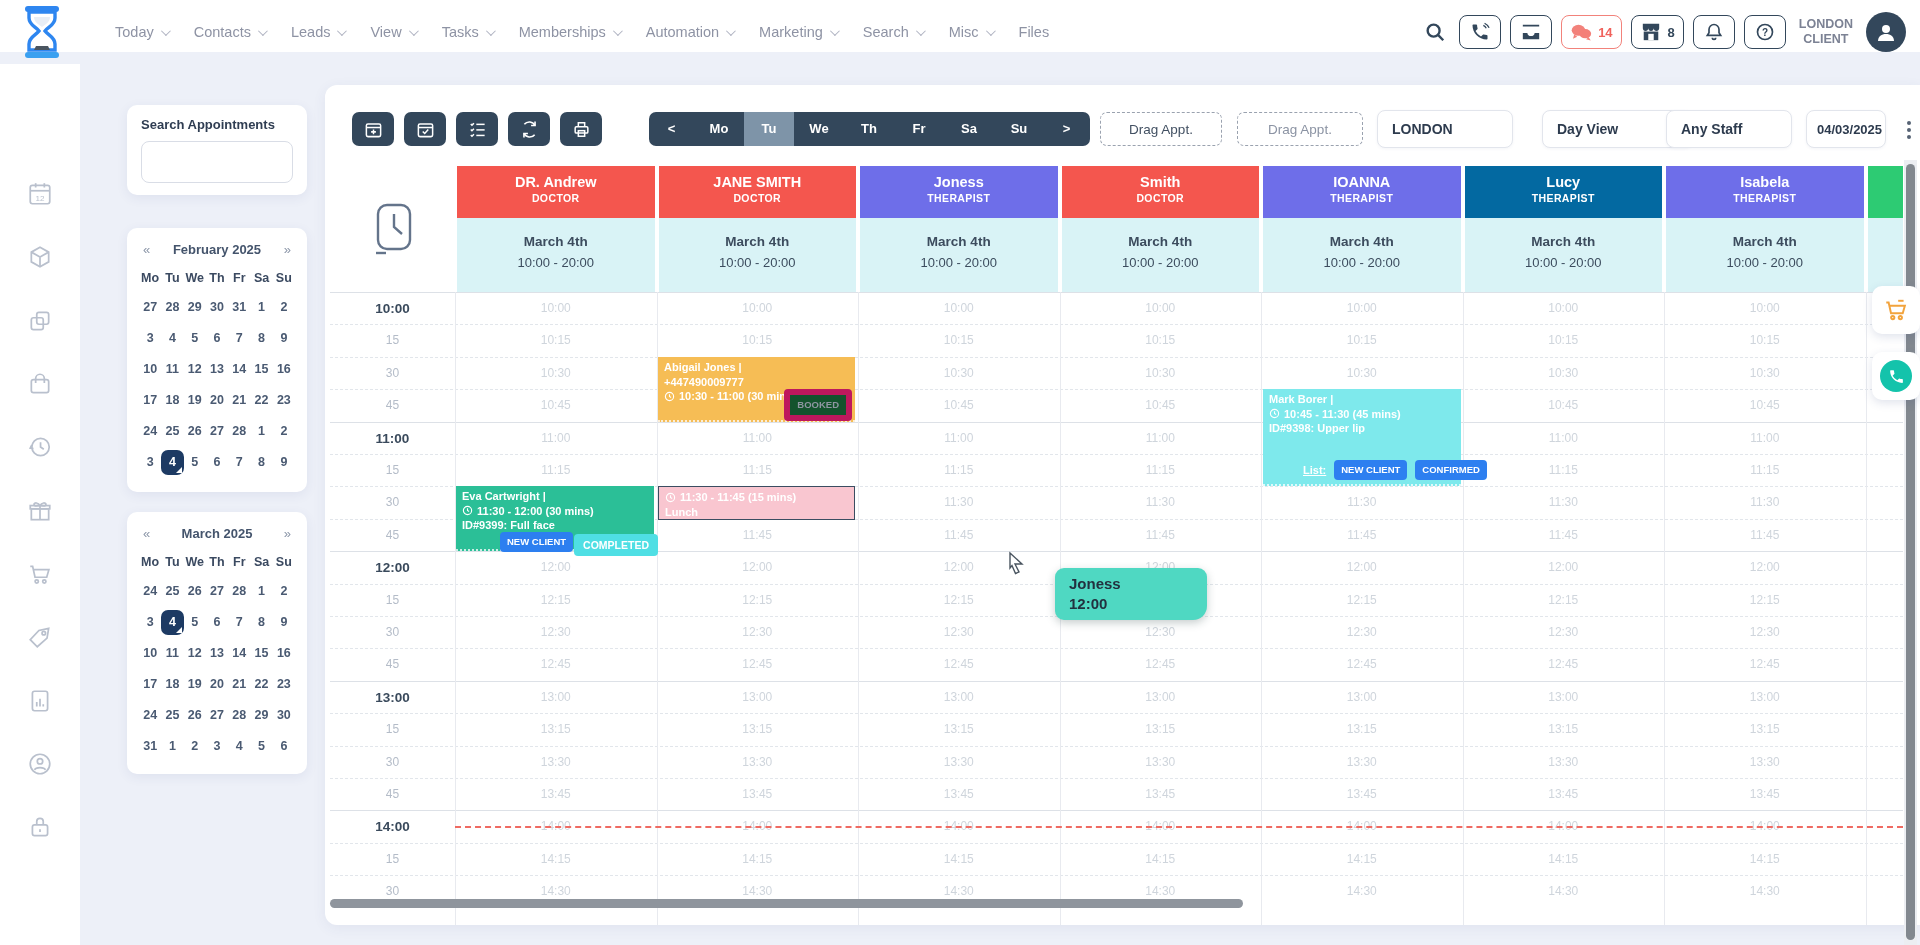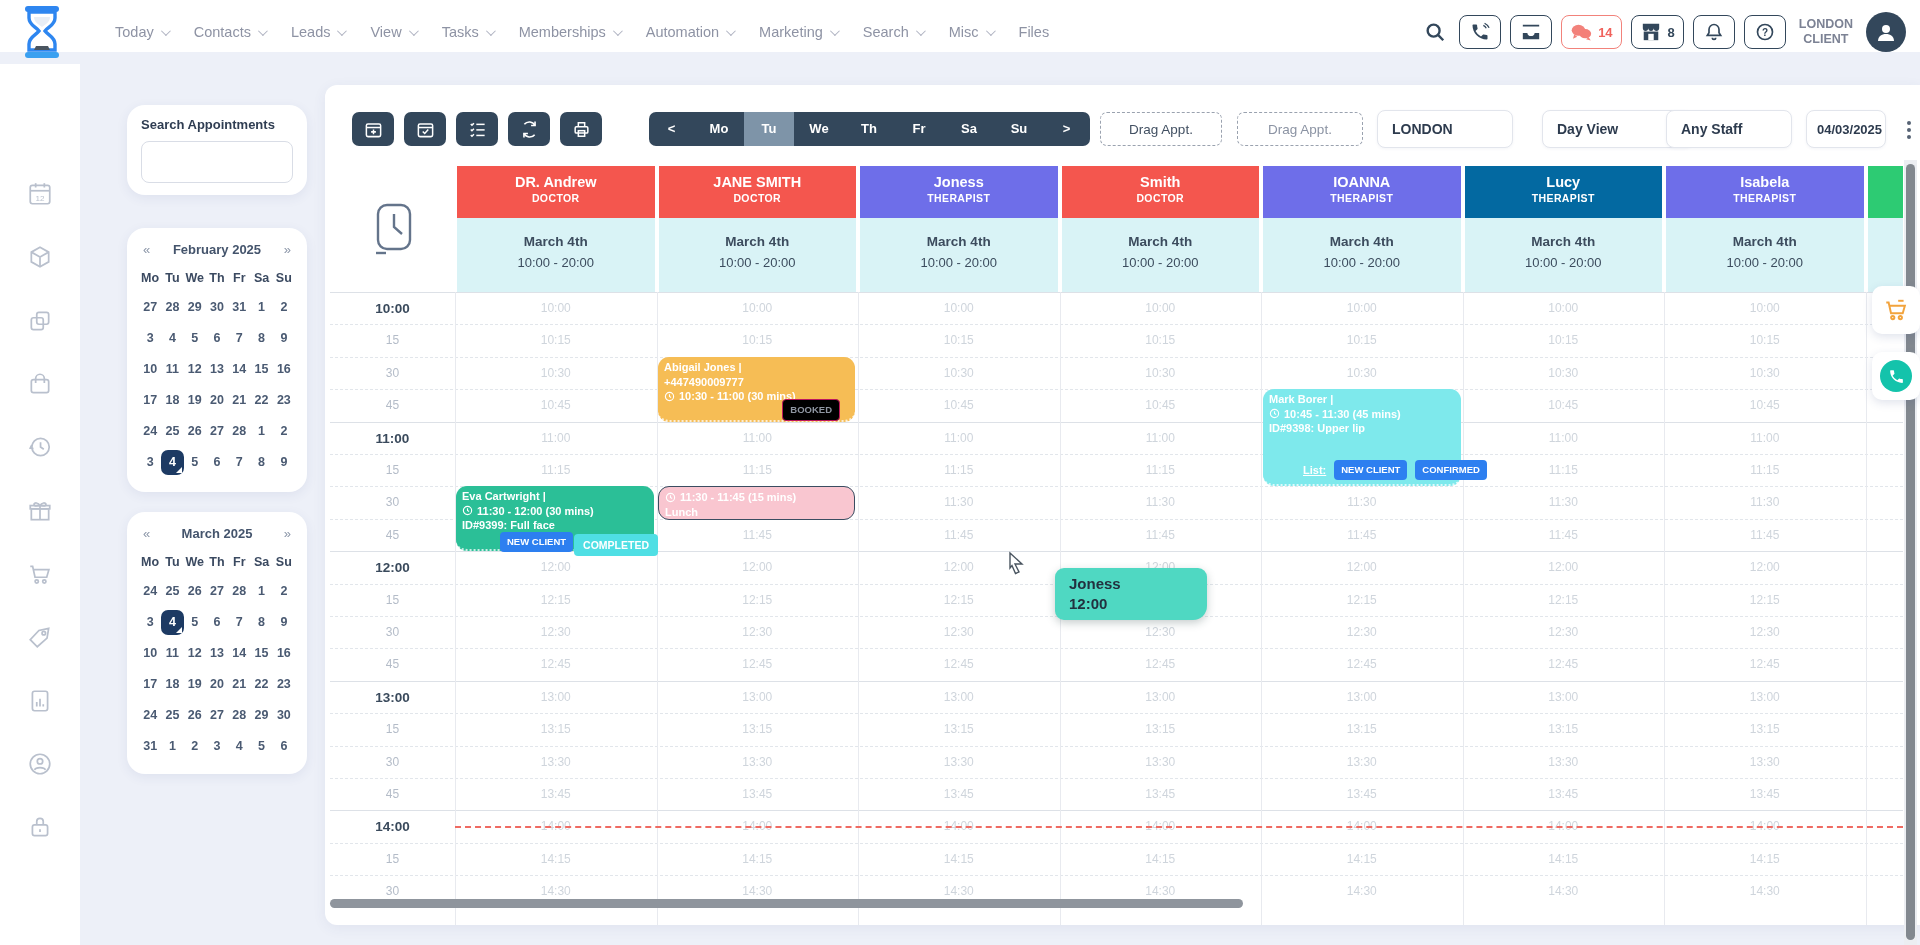--- a/index.html
+++ b/index.html
@@ -20,21 +20,21 @@
   .hcount { font-size:13px; font-weight:700; color:#33475b; }
   .hicon.alert .hcount { color:#f0625c; }
   .acct { text-align:center; font-size:12.5px; font-weight:600; color:#7c8294; line-height:15px; margin:0 4px; }
   .avatar { width:40px; height:40px; border-radius:50%; background:#33475b; display:flex; align-items:center; justify-content:center; }
 
   
   .rail { position:absolute; left:0; top:64px; width:80px; height:881px; background:#fff; z-index:20; }
   .rail-icon { position:absolute; left:27px; width:26px; height:26px; cursor:pointer; }
 
   
-  .card { position:absolute; background:#fff; border-radius:18px; box-shadow:0 3px 12px rgba(50,70,130,.08); }
+  .card { position:absolute; background:#fff; border-radius:10px; box-shadow:0 3px 12px rgba(50,70,130,.08); }
   .search-card { left:127px; top:105px; width:180px; height:90px; padding:12px 14px; }
   .search-title { font-size:13px; font-weight:700; color:#2f3d52; }
   .search-input { margin-top:9px; width:152px; height:42px; border:1px solid #d9dde6; border-radius:8px; background:#fff; outline:none; font-size:13px; padding:0 8px; }
 
   .mini-cal { width:180px; padding:14px 12px 10px; }
   .mc-feb { left:127px; top:228px; height:264px; }
   .mc-mar { left:127px; top:512px; height:262px; }
   .mc-title-row { display:flex; align-items:center; justify-content:space-between; padding:0 4px 10px; }
   .mc-title { font-size:13px; font-weight:700; color:#44546c; }
   .mc-arrow { font-size:13px; color:#8b96a8; cursor:pointer; }
@@ -76,29 +76,29 @@
   .staff-role { font-size:10.5px; font-weight:600; letter-spacing:.4px; margin-top:2px; }
   .staff-info { position:absolute; top:52px; height:74px; background:#d9f3f6; text-align:center; color:#3c4c5e; z-index:3; }
   .info-date { font-size:13.5px; font-weight:600; margin-top:16px; }
   .info-hours { font-size:13px; margin-top:6px; }
   .cell { position:absolute; height:33px; line-height:33px; text-align:center; font-size:12px; color:#cfd5dc; z-index:2; cursor:pointer; }
   .corner { position:absolute; left:0; top:0; width:125px; height:126px; display:flex; align-items:center; justify-content:center; z-index:3; }
 
   .current-time-line { position:absolute; left:125px; right:0; top:660px; border-top:2px dashed #ef6a62; z-index:6; }
 
   
-  .appt { position:absolute; z-index:7; color:#fff; padding:3px 6px; font-size:11px; font-weight:700; line-height:14.5px; border-bottom:2px dotted rgba(255,255,255,.75); overflow:visible; cursor:pointer;border-radius:11px; }
+  .appt { position:absolute; z-index:7; color:#fff; padding:3px 6px; font-size:11px; font-weight:700; line-height:14.5px; border-bottom:2px dotted rgba(255,255,255,.75); overflow:visible; cursor:pointer; }
   .appt .clip { overflow:hidden; white-space:nowrap; }
   .appt-abigail { left:328px; top:191px; width:197px; height:65px; }
   .appt-eva { left:126px; top:320px; width:198px; height:65px; }
   .appt-lunch { left:328px; top:320px; width:197px; height:34px; border:1px solid #3b4d61; overflow:hidden; }
   .appt-mark { left:933px; top:223px; width:198px; height:97px; }
   .appt-line { display:flex; align-items:center; gap:4px; }
   .badge { display:inline-block; font-size:9.5px; font-weight:700; padding:3px 7px; border-radius:4px; white-space:nowrap; }
-  .badge-booked { position:absolute; right:15px; bottom:-1px; background:#000000; color:#8f96a2; border:1px solid #be185d; }
+  .badge-booked { position:absolute; right:3px; bottom:-1px; background:#14532d; color:#8f96a2; border:6px solid #be185d; }
   .badge-new-client { background:#2d7ff0; color:#fff; }
   .badge-completed { background:#4fdfe4; color:#fff; font-size:10.5px; padding:4px 9px; }
   .badge-confirmed { background:#2d7ff0; color:#fff; }
   .appt-eva .badge-new-client { position:absolute; left:44px; bottom:-3px; }
   .appt-eva .badge-completed { position:absolute; right:-4px; bottom:-7px; }
   .mark-badges { position:absolute; left:4px; bottom:4px; display:flex; align-items:center; gap:8px; }
   .list-label { text-decoration:underline; font-size:11px;margin-left:36px; }
 
   
   .drag-ghost { position:absolute; left:1055px; top:568px; width:152px; height:52px; border-radius:9px 9px 14px 9px; padding:6px 14px; color:#22313f; font-size:15px; font-weight:600; line-height:20px; box-shadow:0 3px 8px rgba(30,60,60,.25); z-index:50; }

